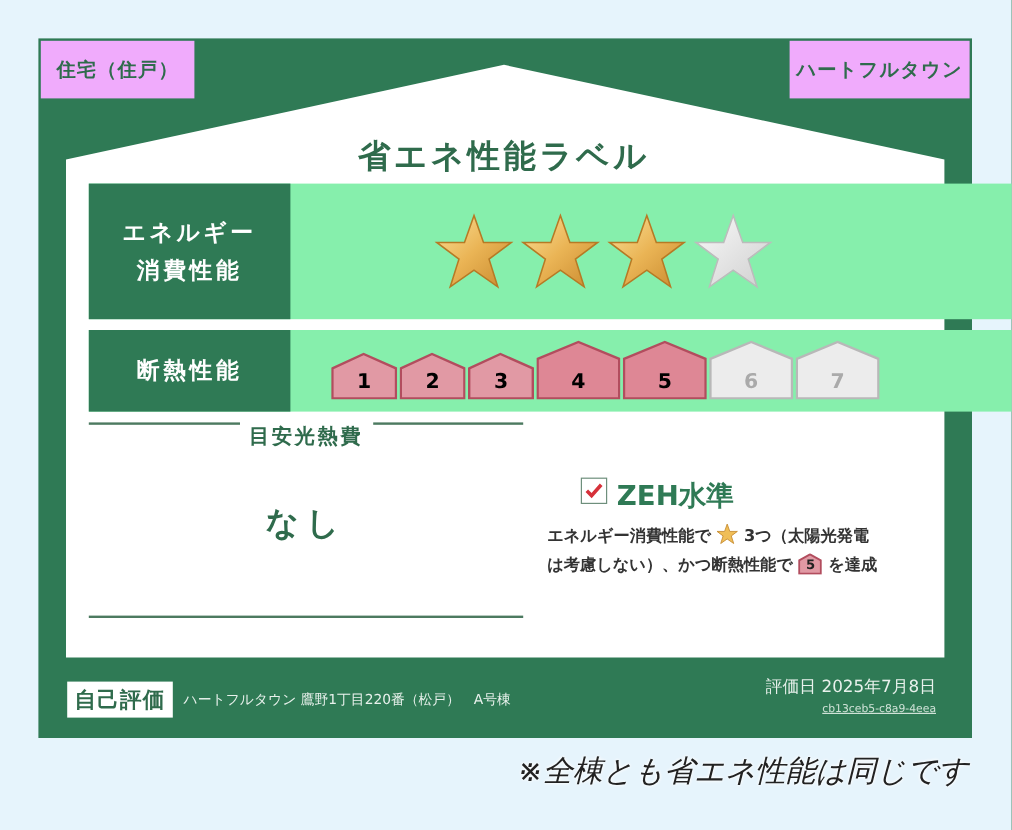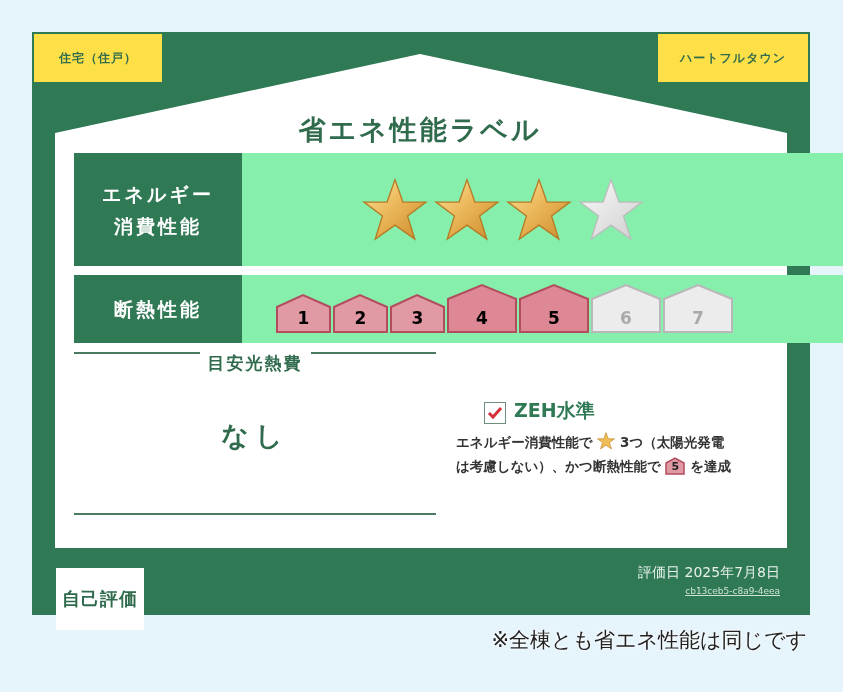--- a/index.html
+++ b/index.html
@@ -1,47 +1,47 @@
 <!DOCTYPE html>
 <html><head>
 <meta charset="utf-8">
 <style>
   html,body{margin:0;padding:0;}
   body{width:843px;height:692px;background:#e6f4fc;position:relative;overflow:hidden;font-family:"DejaVu Sans","Liberation Sans",sans-serif;}
   .card{position:absolute;left:32px;top:32px;width:778px;height:583px;background:#2f7a55;}
   .house{position:absolute;left:0;top:0;width:778px;height:583px;}
-  .tag{position:absolute;background:#fde047;color:#2f6b4c;font-weight:bold;font-size:12px;display:flex;align-items:center;justify-content:center;letter-spacing:1px;}
+  .tag{position:absolute;background:#f0abfc;color:#2f6b4c;font-weight:bold;font-size:16px;display:flex;align-items:center;justify-content:center;letter-spacing:1px;}
   .tag-left{left:2px;top:2px;width:128px;height:48px;}
   .tag-right{right:2px;top:2px;width:150px;height:48px;}
   .subtitle{position:absolute;left:0;width:778px;top:60px;text-align:center;color:#2f6b4c;font-weight:bold;font-size:15px;letter-spacing:2px;}
   .title{position:absolute;left:0;width:776px;top:80px;text-align:center;color:#2f6b4c;font-weight:bold;font-size:27px;letter-spacing:3px;}
   .row{position:absolute;left:42px;width:812px;background:#86efac;}
   .row-label{position:absolute;left:0;top:0;bottom:0;width:168px;background:#2f7a55;color:#fff;font-weight:bold;font-size:19px;display:flex;align-items:center;justify-content:center;text-align:center;line-height:32px;letter-spacing:3px;}
   .row-energy{top:121px;height:113px;}
   .row-insul{top:243px;height:68px;}
   .stars{position:absolute;left:330px;top:145px;display:flex;gap:6px;}
   .houses{position:absolute;left:244px;top:251px;display:flex;align-items:flex-end;gap:2px;}
   .h-item{position:relative;}
   .h-item span{position:absolute;left:0;right:0;bottom:9px;text-align:center;font-weight:bold;font-size:17px;}
   .cost-head{position:absolute;left:42px;width:362px;top:320px;display:flex;align-items:flex-start;color:#2f6b4c;font-weight:bold;font-size:17px;letter-spacing:2px;}
   .cost-head .line{flex:1;height:1.5px;background:#4c7a60;}
   .cost-head .lbl{padding:0 8px;}
   .cost-val{position:absolute;left:42px;width:362px;top:386px;text-align:center;color:#2f6b4c;font-weight:bold;font-size:27px;letter-spacing:6px;}
   .cost-bottom{position:absolute;left:42px;width:362px;top:481px;height:1.5px;background:#4c7a60;}
   .zeh{position:absolute;left:424px;top:366px;}
-  .zeh-head{display:flex;align-items:flex-end;gap:8px;color:#2f7a55;font-weight:bold;font-size:19px;padding-left:28px;}
+  .zeh-head{display:flex;align-items:flex-start;gap:8px;color:#2f7a55;font-weight:bold;font-size:23px;padding-left:28px;}
   .check{width:20px;height:20px;border:1.5px solid #6e8f7c;background:#fff;display:flex;align-items:center;justify-content:center;}
   .zeh-text{margin-top:6px;color:#333;font-weight:bold;font-size:13.5px;line-height:24px;}
   .inline-star{display:inline-block;vertical-align:-3px;}
   .inline-house{display:inline-block;vertical-align:-4px;}
-  .footer-badge{position:absolute;left:24px;top:536px;background:#fff;color:#2f6b4c;font-weight:bold;font-size:18px;padding:19px 6px;letter-spacing:1px;}
+  .footer-badge{position:absolute;left:24px;top:536px;background:#fff;color:#2f6b4c;font-weight:bold;font-size:18px;padding:3px 6px;letter-spacing:1px;}
   .footer-addr{position:absolute;left:121px;top:544px;color:#e8f1ec;font-size:11.5px;}
   .footer-date{position:absolute;right:30px;top:532px;color:#e8f1ec;font-size:14px;text-align:left;}
   .footer-code{position:absolute;right:30px;top:554px;color:#cfe2d7;font-size:9px;text-align:right;text-decoration:underline;}
-  .note{position:absolute;right:36px;top:626px;color:#222;font-size:21px;text-shadow:0 0 3px #fff,0 0 3px #fff;}
+  .note{position:absolute;right:36px;top:626px;color:#222;font-size:25px;text-shadow:0 0 3px #fff,0 0 3px #fff;font-style:italic;}
 </style>
 </head>
 <body>
 
 <div class="card">
   <svg class="house" viewBox="0 0 778 583" width="778" height="583">
     <polygon points="23,101 388,22 755,101 755,516 23,516" fill="#ffffff"></polygon>
   </svg>
 
   <div class="tag tag-left">住宅（住戸）</div>
@@ -137,17 +137,18 @@
         <svg width="20" height="18" viewBox="0 0 20 18" style="position:absolute;left:0;top:0;">
             <polygon points="1,6 10,1 19,6 19,17 1,17" fill="#e199a4" stroke="#b24d5e" stroke-width="1.5"></polygon>
           </svg>
         <span style="position:absolute;left:0;right:0;top:1px;text-align:center;font-size:11px;line-height:17px;color:#222;">5</span>
       </span>
       <span>を達成</span>
     </div>
   </div>
 
   <div class="footer-badge">自己評価</div>
+  <div class="footer-addr">ハートフルタウン 鷹野1丁目220番（松戸）　A号棟</div>
   <div class="footer-date">評価日 2025年7月8日</div>
   <div class="footer-code">cb13ceb5-c8a9-4eea</div>
 </div>
 
 <div class="note">※全棟とも省エネ性能は同じです</div>
 
 </body></html>

